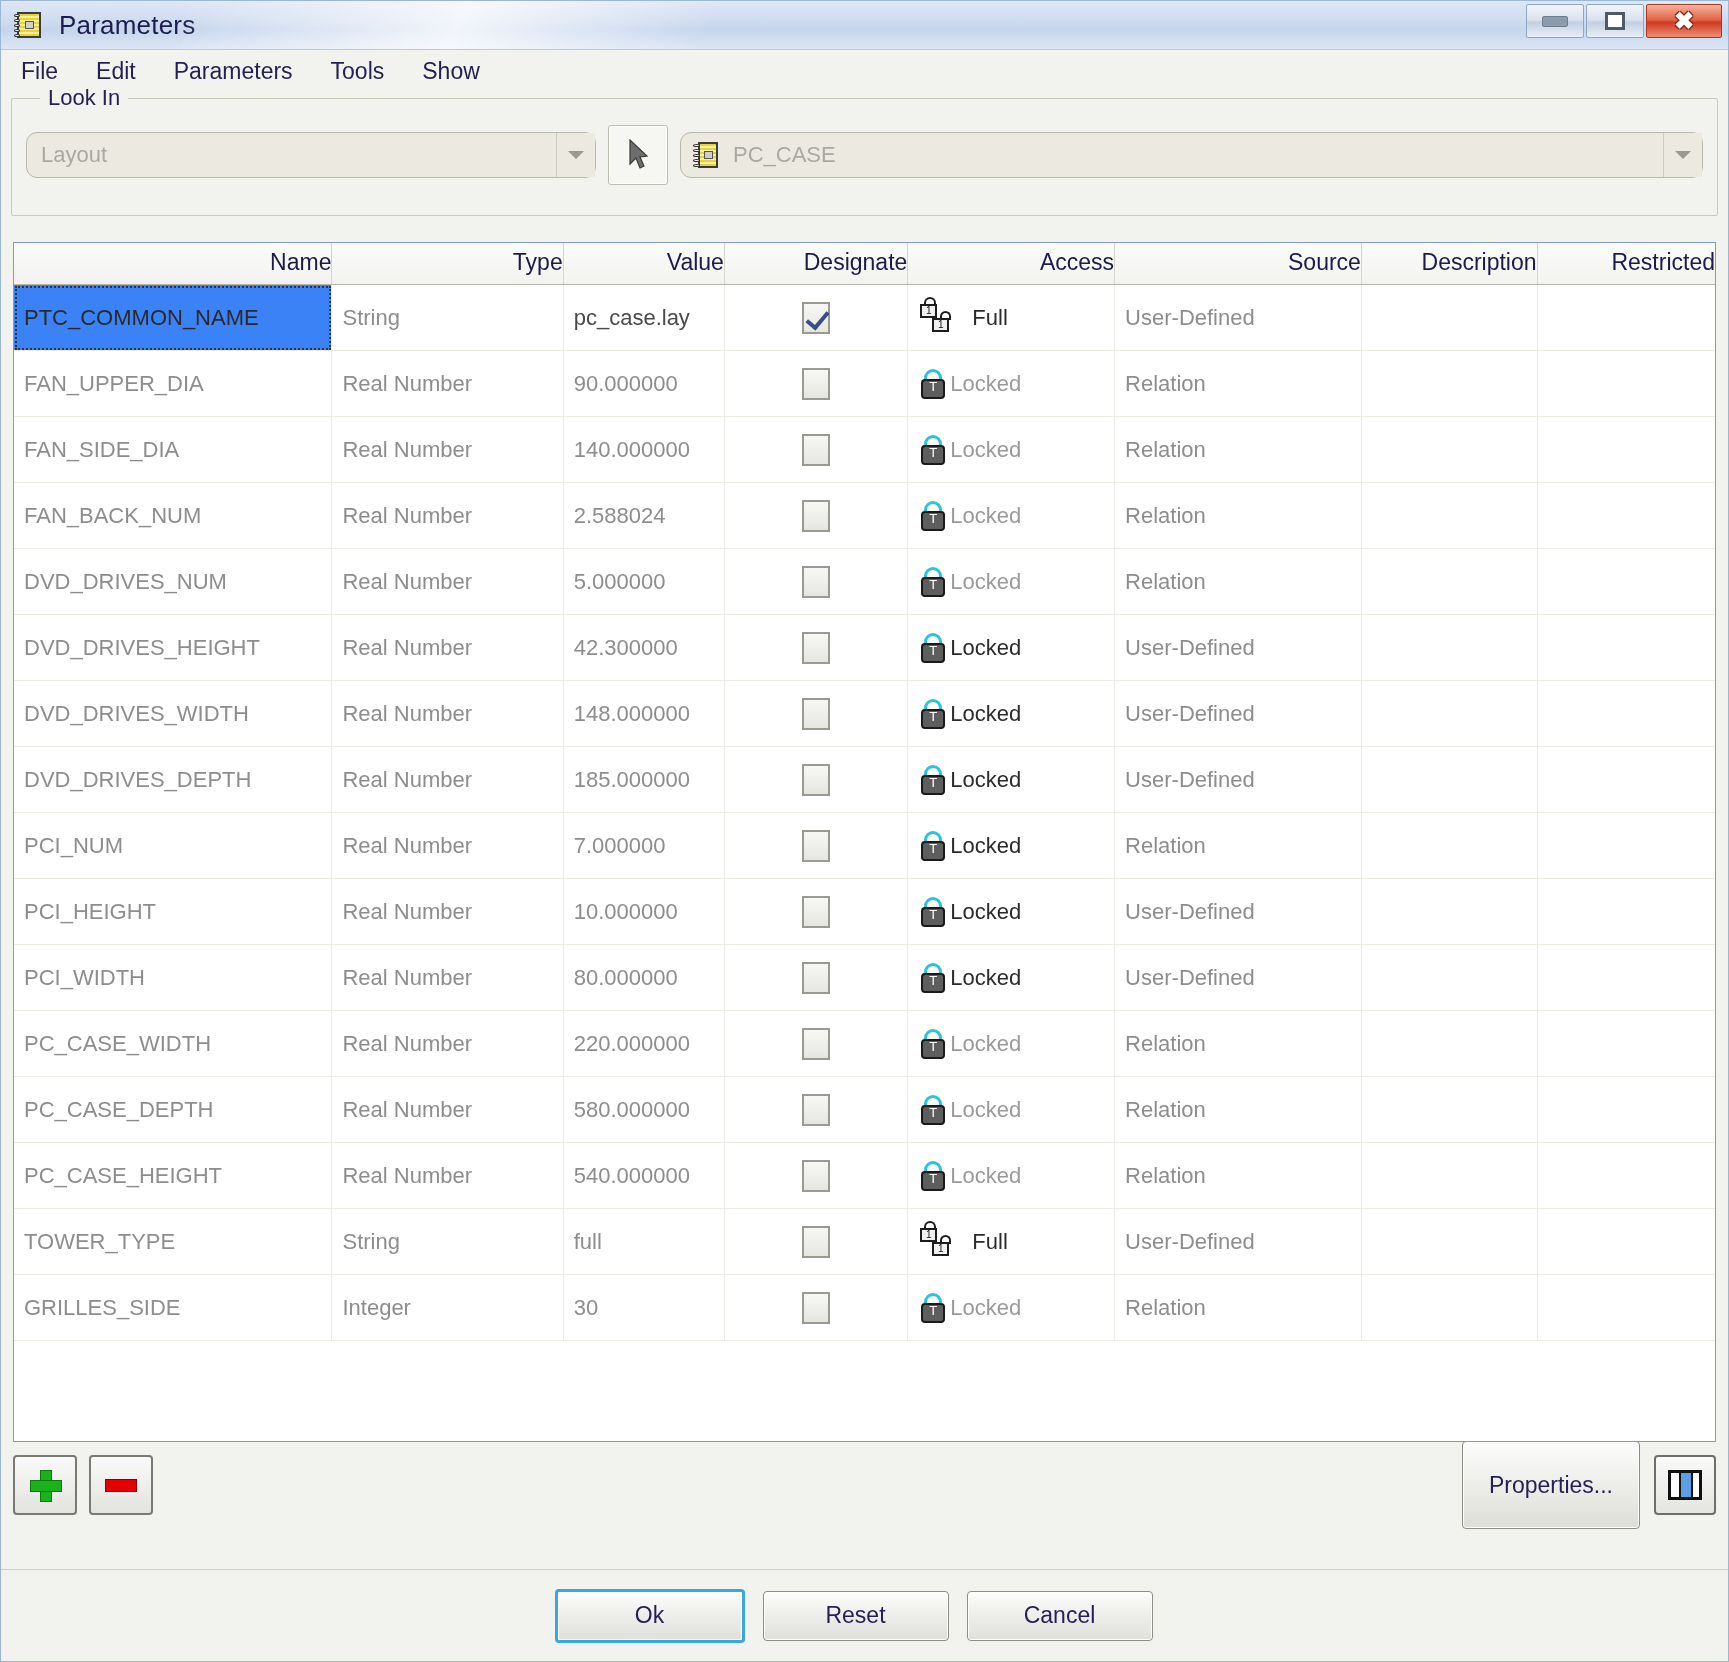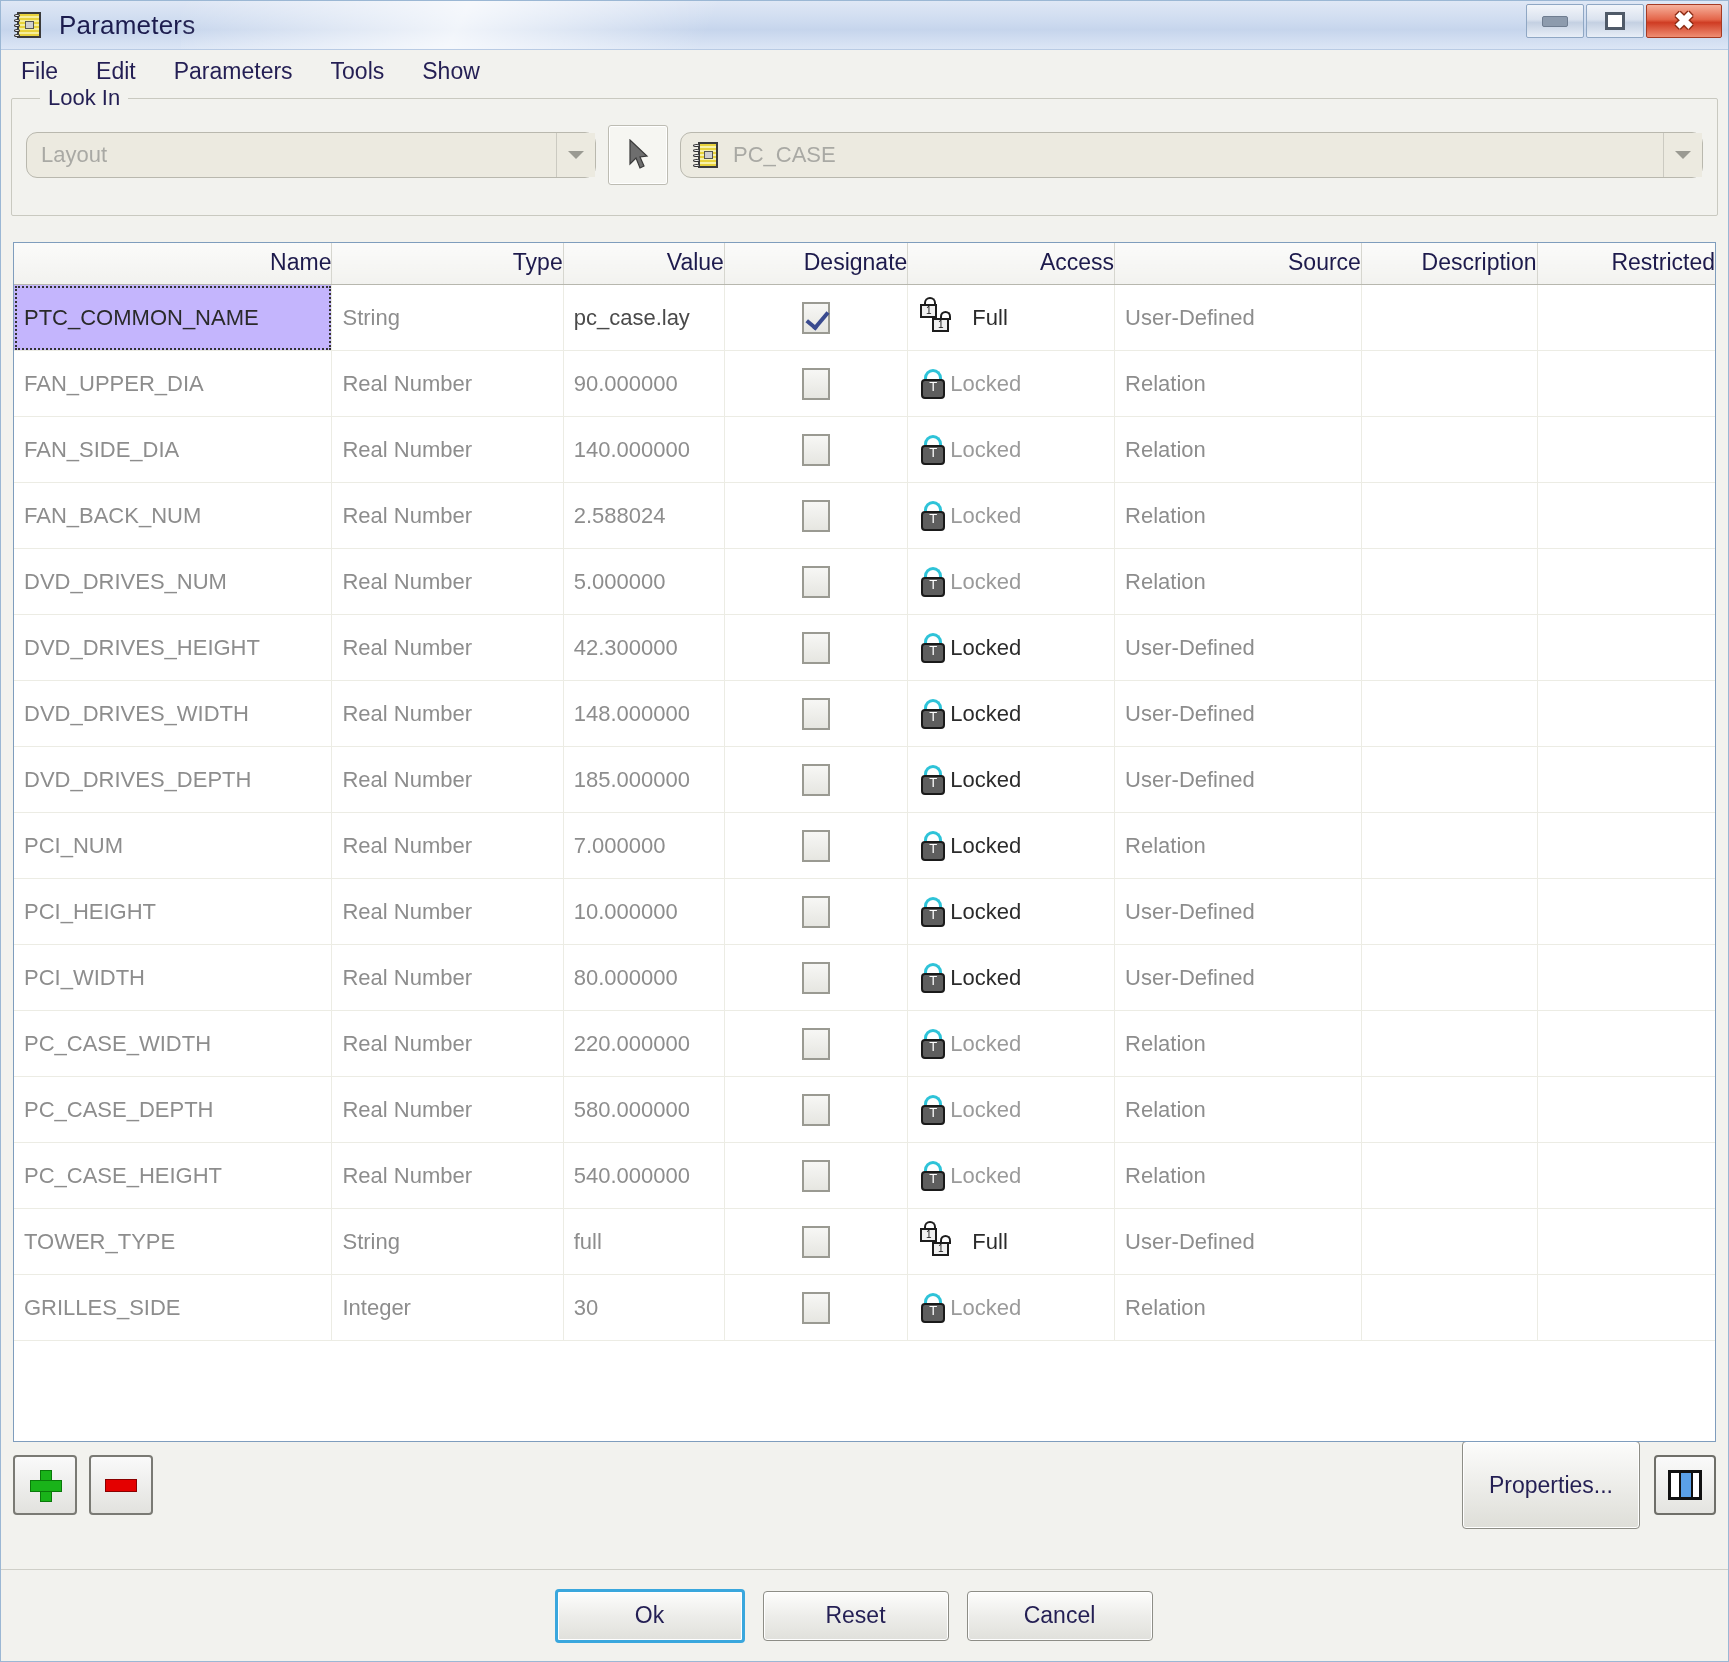--- a/index.html
+++ b/index.html
@@ -210,21 +210,21 @@
     padding: 0 0 0 10px;
     height: 65px;
     color: #8d8d8d;
     vertical-align: middle;
     white-space: nowrap;
     overflow: hidden;
   }
   table.grid tbody td:last-child { border-right: none; }
   td.c-name { color: #9a9a9a; }
   tr.selected td.c-name {
-    background: #c4b5fd;
+    background: #3b82f6;
     color: #2a2a2a;
     outline: 2px dotted #333;
     outline-offset: -3px;
   }
   td.c-value { color: #8d8d8d; }
   tr.selected td.c-value { color: #4a4a4a; }
   .c-designate { text-align: center !important; padding-left: 0 !important; }
   .chk {
     width: 28px; height: 32px;
     border: 2px solid #9a9a92;

